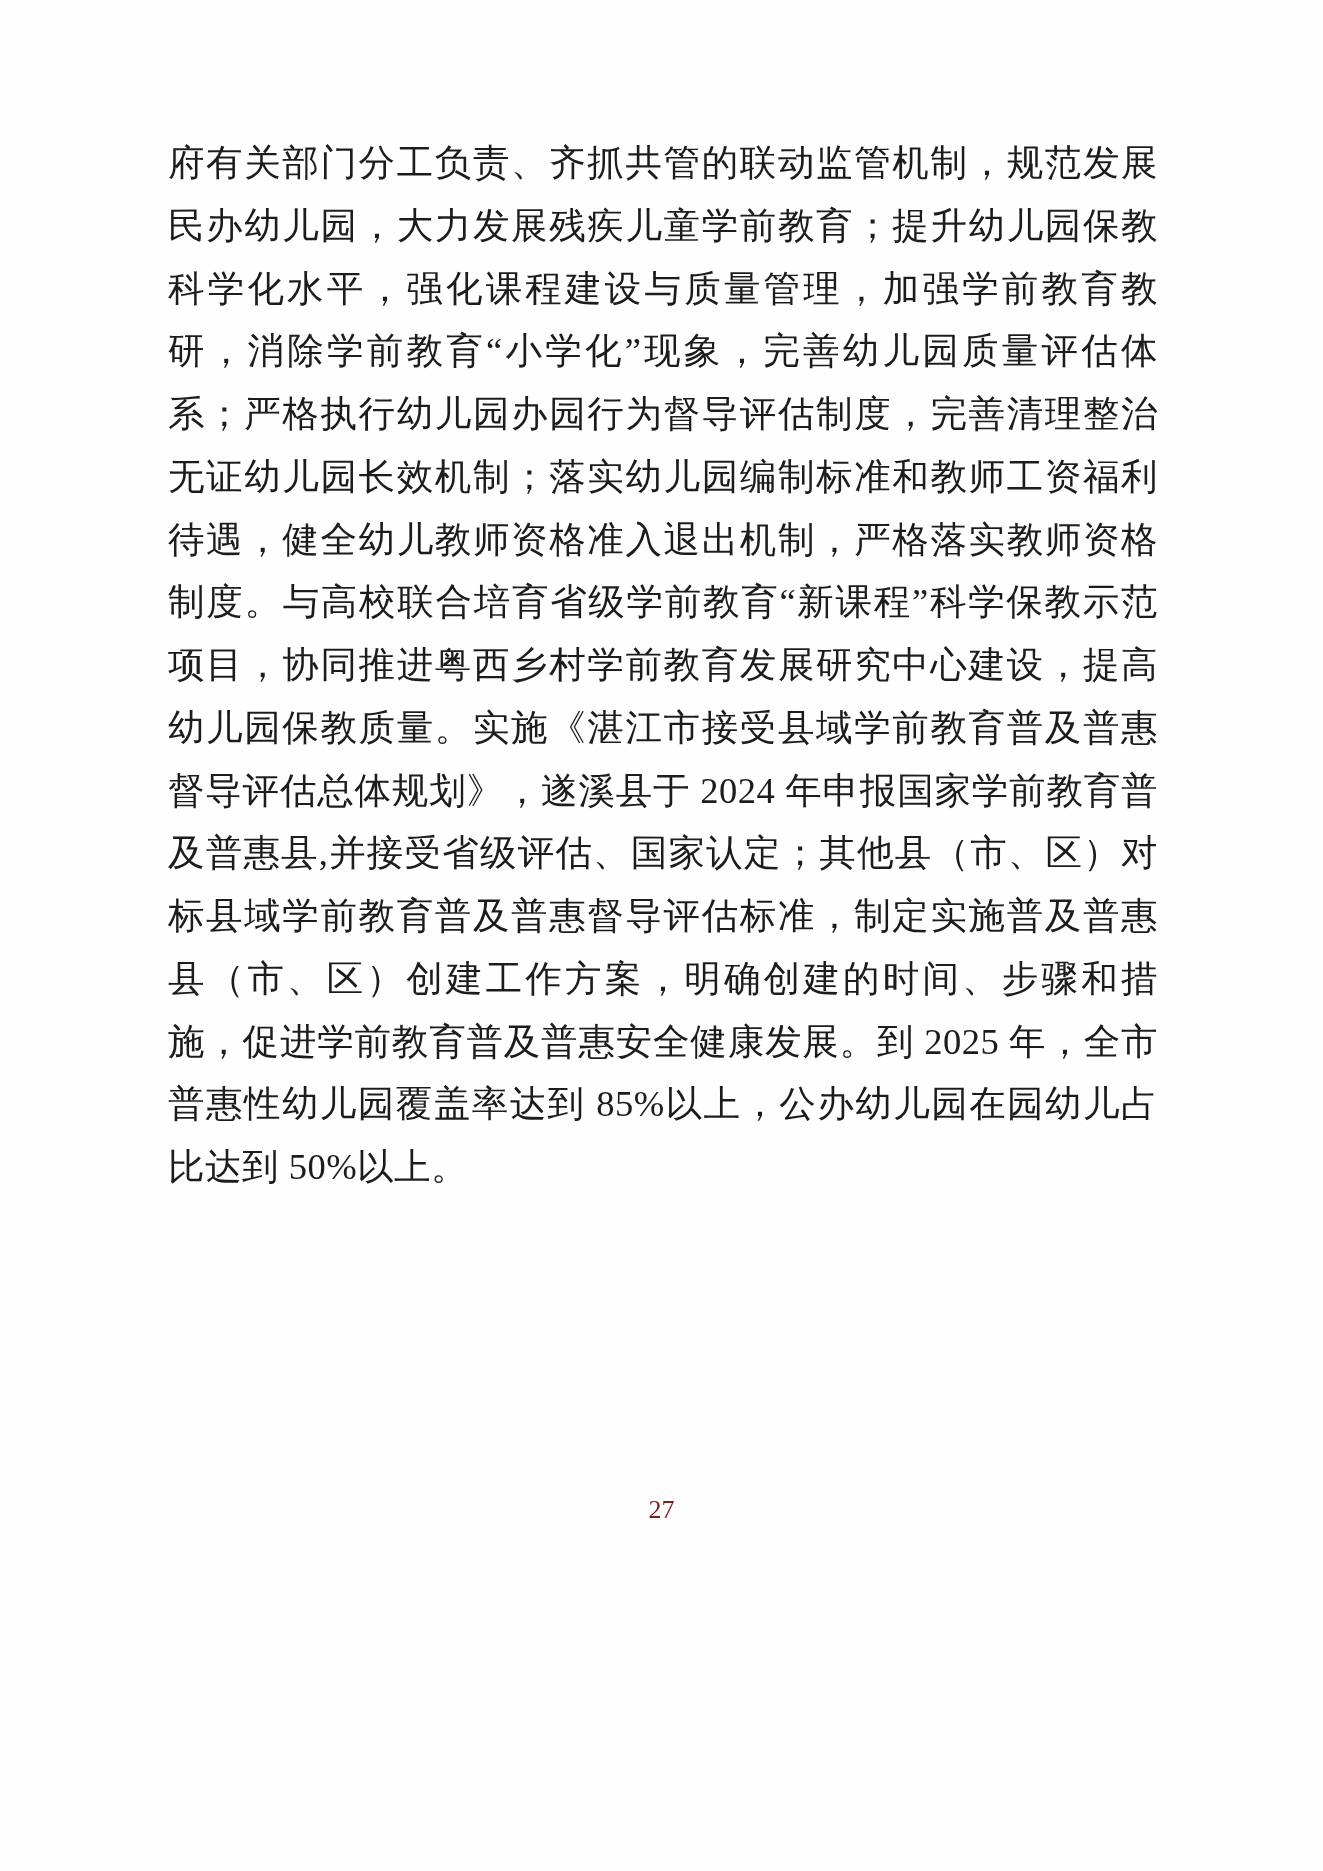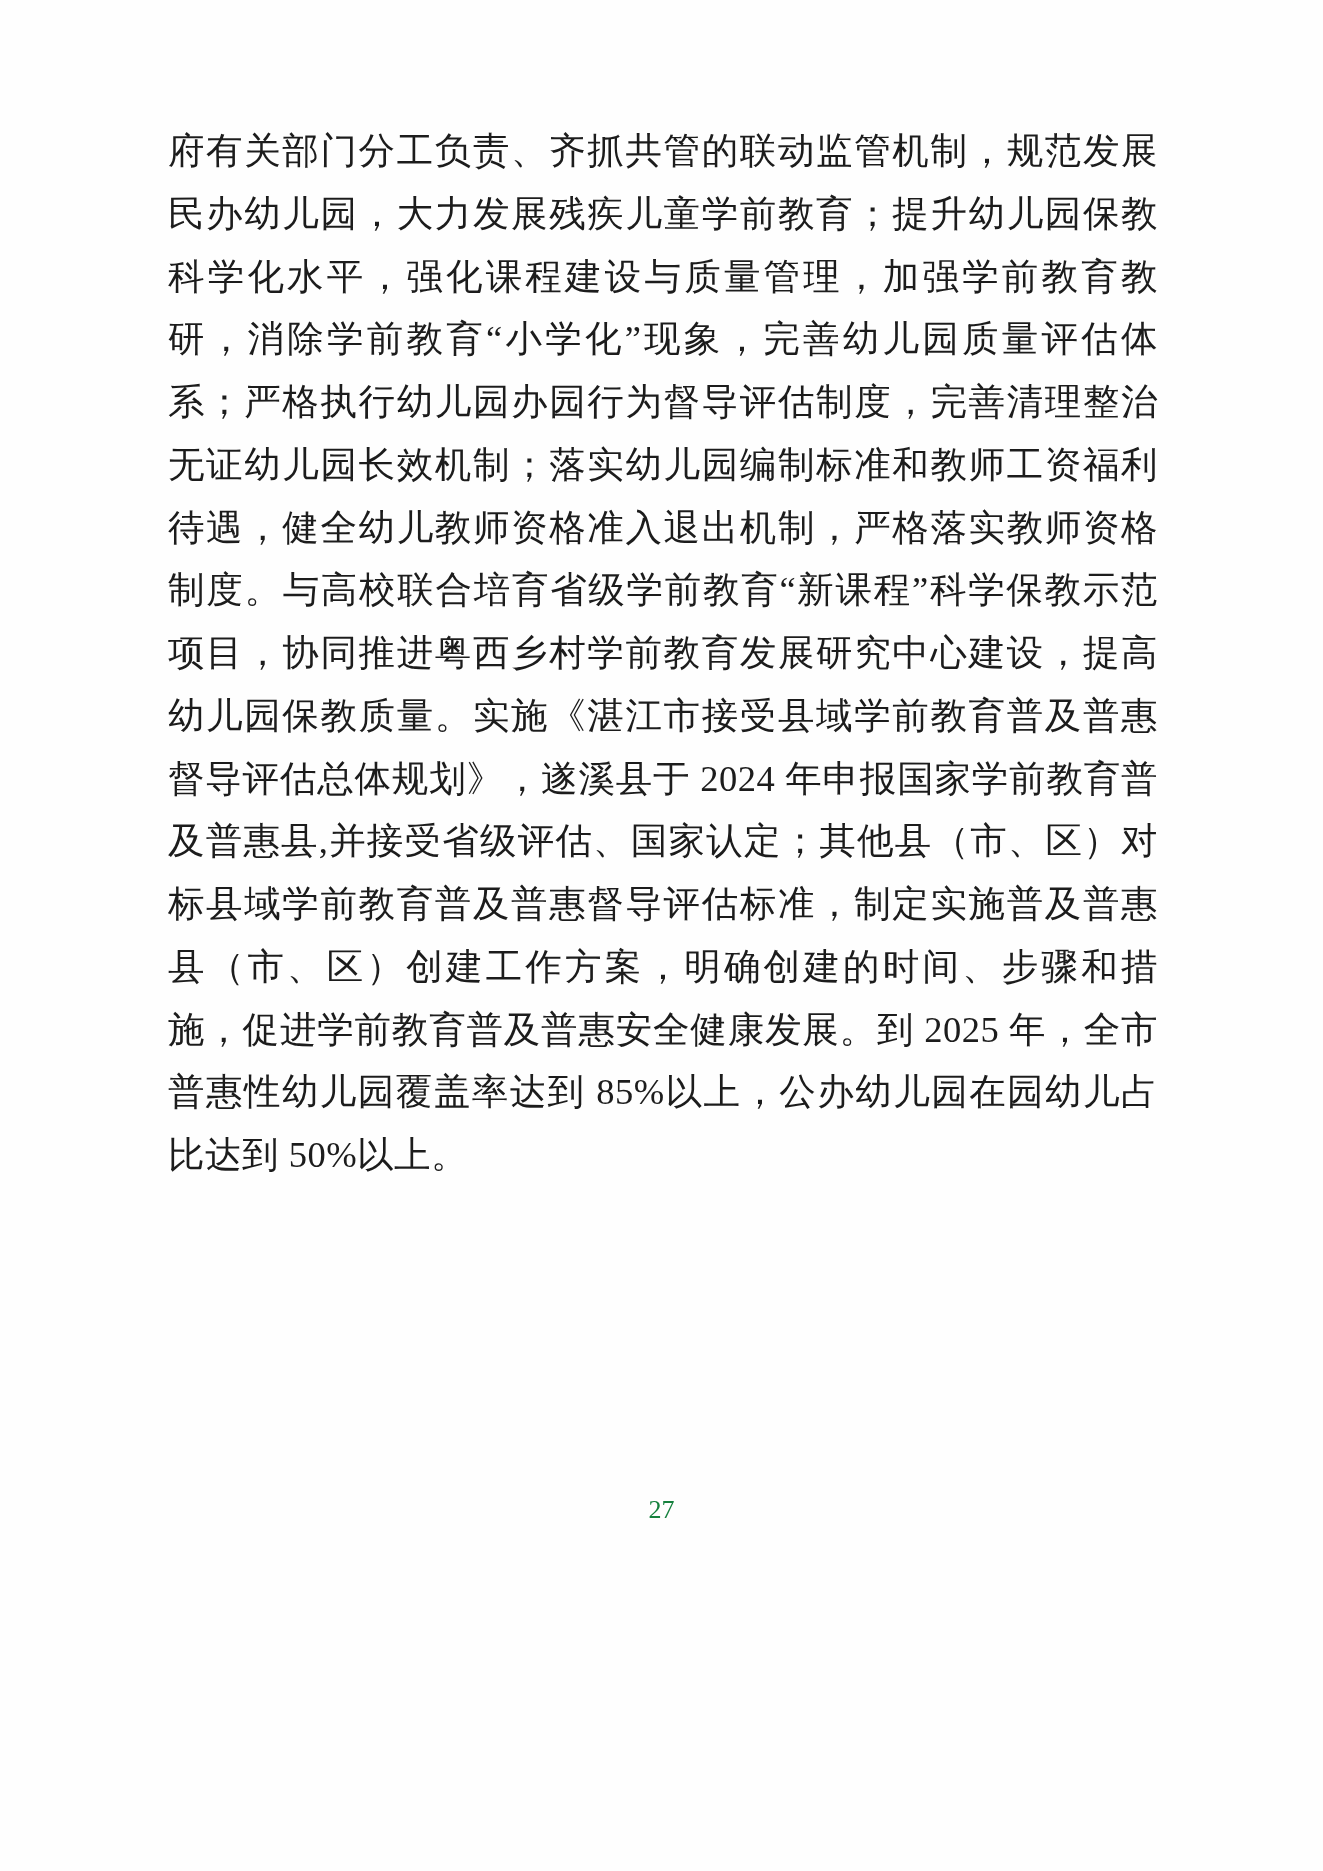--- a/index.html
+++ b/index.html
@@ -18,21 +18,21 @@
   .page {
     position: absolute;
     top: 0;
     left: 0;
     width: 1323px;
     height: 1871px;
     background: #fefefe;
   }
   .content {
     position: absolute;
-    top: 120px;
+    top: 132px;
     left: 168px;
     width: 990px;
   }
   .para {
     font-size: 36.5px;
     line-height: 1.72;
     text-align: justify;
     text-justify: inter-ideograph;
     letter-spacing: 0.5px;
     margin: 0 0 0 0;
@@ -45,21 +45,21 @@
   .indent {
     text-indent: 2em;
   }
   .page-number {
     position: absolute;
     top: 1495px;
     left: 0;
     width: 1323px;
     text-align: center;
     font-size: 26px;
-    color: #15803d;
+    color: #7f1d1d;
     font-family: "Liberation Serif", "DejaVu Serif", serif;
   }
 </style>
 </head>
 <body>
 
 <div class="page">
   <div class="content">
     <p class="para">府有关部门分工负责、齐抓共管的联动监管机制，规范发展民办幼儿园，大力发展残疾儿童学前教育；提升幼儿园保教科学化水平，强化课程建设与质量管理，加强学前教育教研，消除学前教育“小学化”现象，完善幼儿园质量评估体系；严格执行幼儿园办园行为督导评估制度，完善清理整治无证幼儿园长效机制；落实幼儿园编制标准和教师工资福利待遇，健全幼儿教师资格准入退出机制，严格落实教师资格制度。与高校联合培育省级学前教育“新课程”科学保教示范项目，协同推进粤西乡村学前教育发展研究中心建设，提高幼儿园保教质量。实施《湛江市接受县域学前教育普及普惠督导评估总体规划》，遂溪县于 2024 年申报国家学前教育普及普惠县,并接受省级评估、国家认定；其他县（市、区）对标县域学前教育普及普惠督导评估标准，制定实施普及普惠县（市、区）创建工作方案，明确创建的时间、步骤和措施，促进学前教育普及普惠安全健康发展。到 2025 年，全市普惠性幼儿园覆盖率达到 85%以上，公办幼儿园在园幼儿占比达到 50%以上。</p>
   </div>

